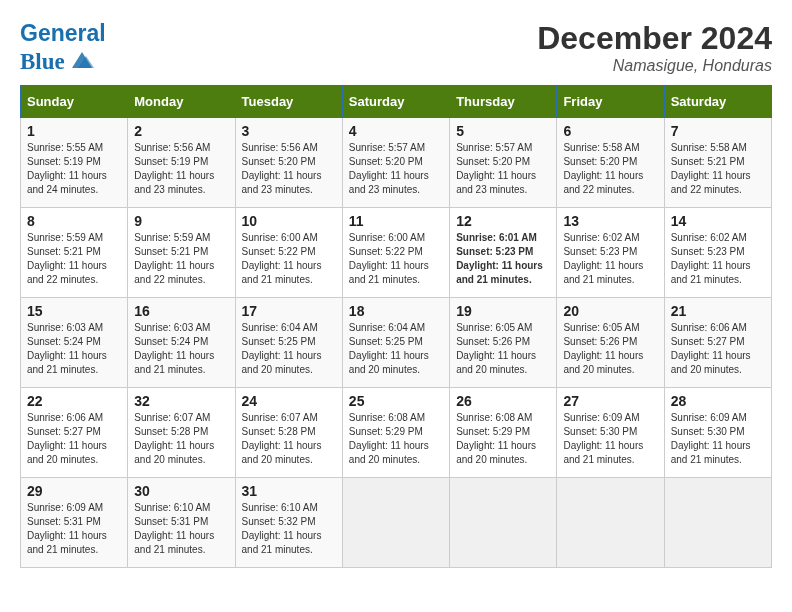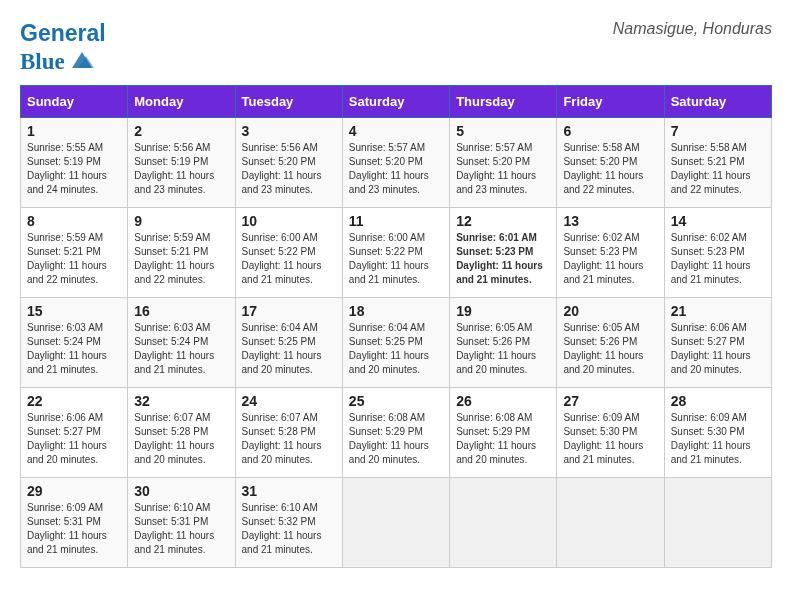--- a/index.html
+++ b/index.html
@@ -41,21 +41,21 @@
       font-size: 16px;
       color: #555;
       font-style: italic;
     }
     table {
       width: 100%;
       border-collapse: collapse;
       font-size: 11px;
     }
     thead tr th {
-      background-color: #6d28d9;
+      background-color: #4d7c0f;
       color: #fff;
       padding: 8px 6px;
       text-align: left;
       font-size: 13px;
       font-weight: bold;
       border: 1px solid #2a6fad;
     }
     tbody tr td {
       border: 1px solid #ccc;
       padding: 5px 6px;
@@ -96,20 +96,21 @@
       <div style="display:flex;align-items:center;">
         <span class="logo-text" style="color:#1a6faf;font-weight:bold;font-family:Liberation Serif, serif;">Blue</span>
         <svg width="28" height="22" viewBox="0 0 28 22" style="margin-left:3px;">
           <polygon points="4,18 14,2 24,18" fill="#1a6fad" opacity="0.85"></polygon>
           <polygon points="10,18 18,6 26,18" fill="#1a6fad" opacity="0.55"></polygon>
         </svg>
       </div>
     </div>
   </div>
   <div class="title-block">
+    <div class="month-title">December 2024</div>
     <div class="location">Namasigue, Honduras</div>
   </div>
 </div>
 
 <table>
   <thead>
     <tr id="header-row">
         <th>Sunday</th>
         <th>Monday</th>
         <th>Tuesday</th>

